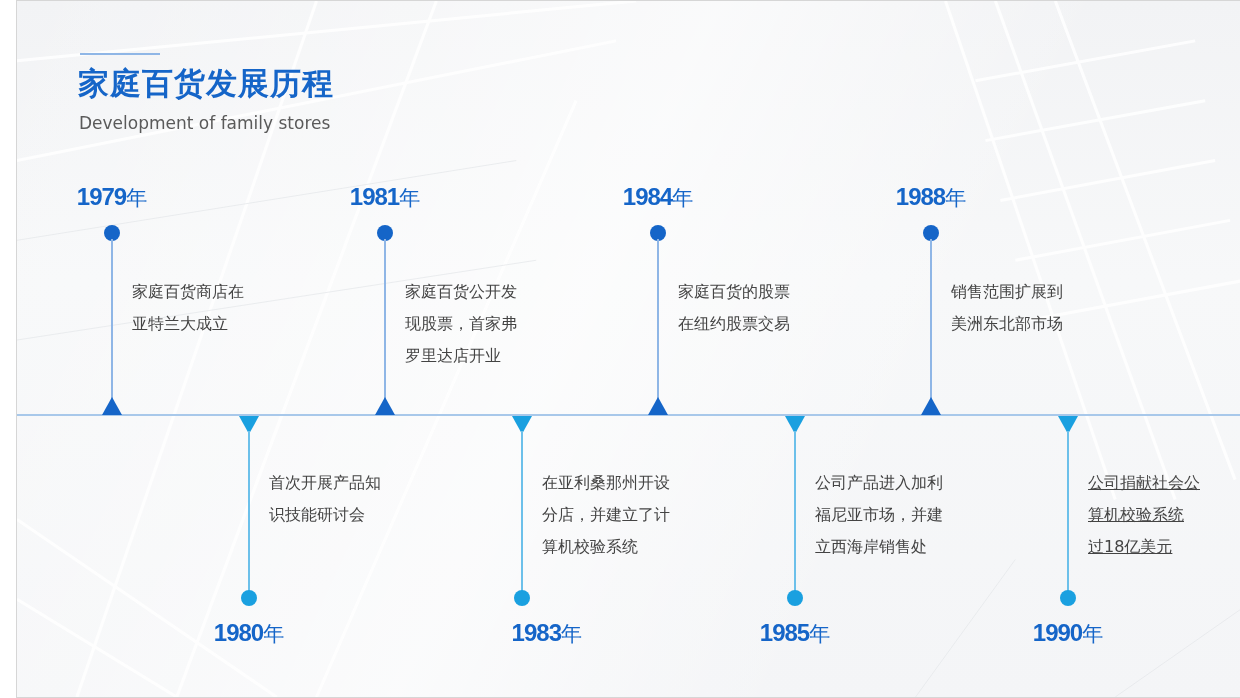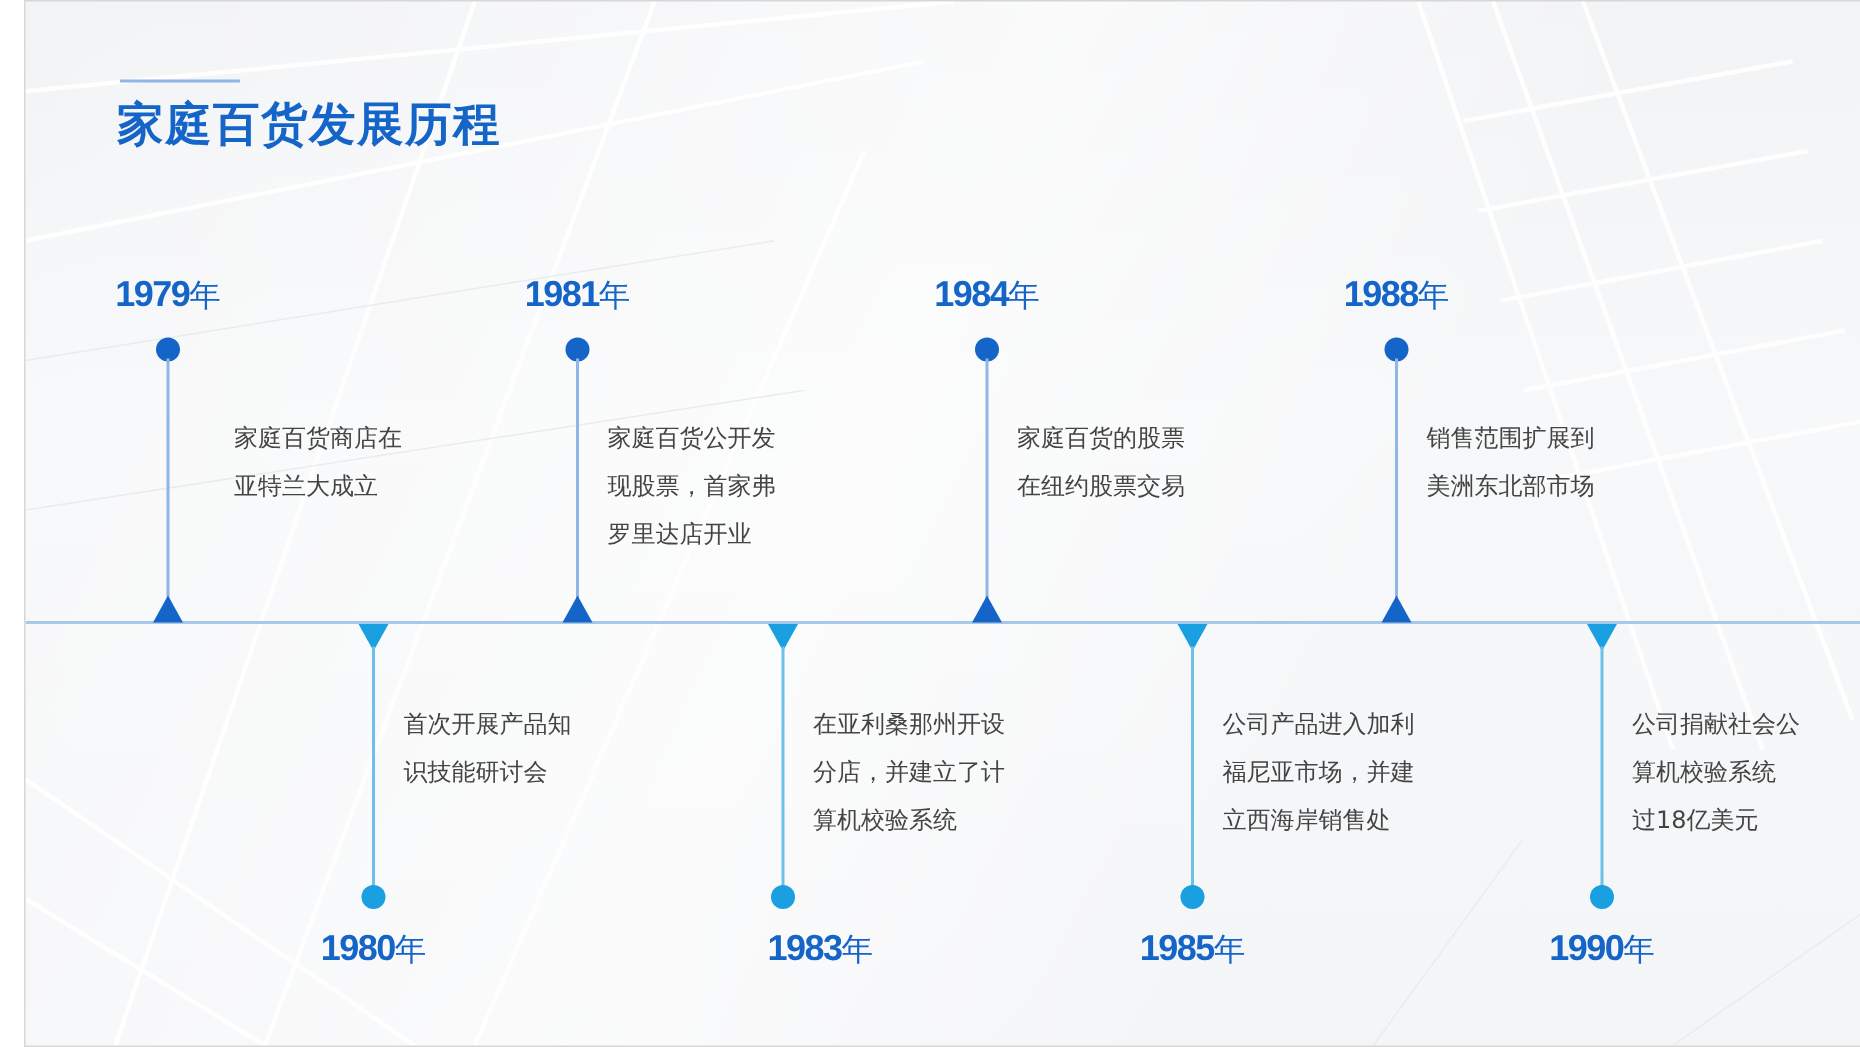--- a/index.html
+++ b/index.html
@@ -89,29 +89,30 @@
         <line x1="0" y1="240" x2="500" y2="160"></line>
         <line x1="0" y1="340" x2="520" y2="260"></line>
         <line x1="900" y1="698" x2="1000" y2="560"></line>
         <line x1="1100" y1="698" x2="1240" y2="600"></line>
       </g>
     </svg>
   </div>
 
   <div class="title-rule"></div>
   <div class="title">家庭百货发展历程</div>
+  <div class="subtitle">Development of family stores</div>
 
   <div class="axis"></div>
 
   <div class="event top">
     <div class="year" style="left:35px; top:182px;"><span class="num">1979</span><span class="unit">年</span></div>
     <div class="dot" style="left:87px; top:224px;"></div>
     <div class="stem" style="left:94px; top:238px; height:162px;"></div>
     <div class="tri" style="left:85px; top:396px;"></div>
-    <div class="desc" style="left:115px; top:275px;margin-left:24px;">
+    <div class="desc" style="left:115px; top:275px;">
       <div>家庭百货商店在</div>
       <div>亚特兰大成立</div>
     </div>
   </div>
 
   <div class="event top">
     <div class="year" style="left:308px; top:182px;"><span class="num">1981</span><span class="unit">年</span></div>
     <div class="dot" style="left:360px; top:224px;"></div>
     <div class="stem" style="left:367px; top:238px; height:162px;"></div>
     <div class="tri" style="left:358px; top:396px;"></div>
@@ -177,19 +178,19 @@
       <div>福尼亚市场，并建</div>
       <div>立西海岸销售处</div>
     </div>
   </div>
 
   <div class="event bottom">
     <div class="tri" style="left:1041px; top:415px;"></div>
     <div class="stem" style="left:1050px; top:430px; height:162px;"></div>
     <div class="dot" style="left:1043px; top:589px;"></div>
     <div class="year" style="left:991px; top:618px;"><span class="num">1990</span><span class="unit">年</span></div>
-    <div class="desc" style="left:1071px; top:466px;">
+    <div class="desc" style="left:1071px; top:466px;text-decoration:underline;">
       <div>公司捐献社会公</div>
       <div>算机校验系统</div>
       <div>过18亿美元</div>
     </div>
   </div>
 </div>
 
 </body></html>

